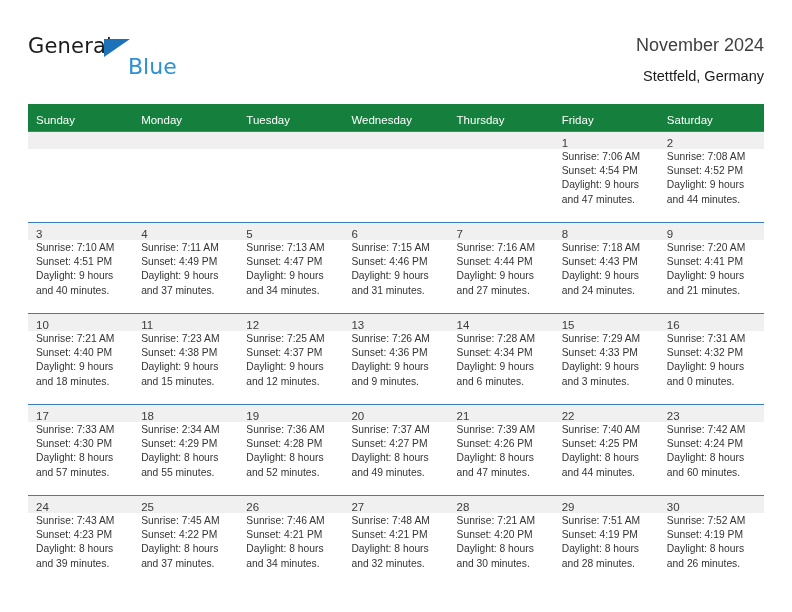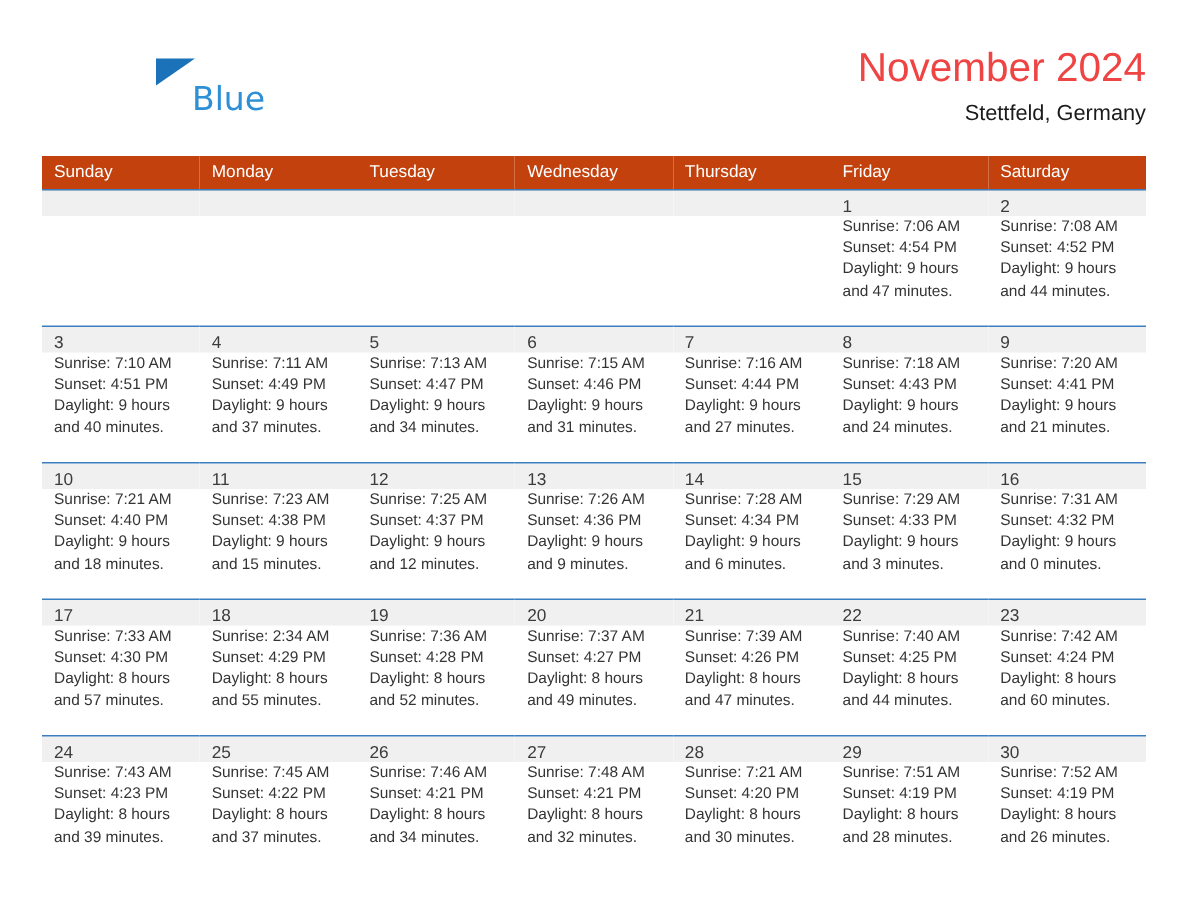--- a/index.html
+++ b/index.html
@@ -67,23 +67,23 @@
     line-height: 26px;
     margin-left: 40px;
   }
   .title-block {
     position: absolute;
     right: 0;
     top: 0;
     text-align: right;
   }
   .cal-title {
-    font-size: 27px;
+    font-size: 18px;
     font-weight: 400;
-    color: #ef4444;
+    color: #404040;
     line-height: 34px;
     white-space: nowrap;
   }
   .cal-subtitle {
     font-size: 14.5px;
     font-weight: 400;
     color: #1b1b1b;
     line-height: 22px;
     margin-top: 3px;
     white-space: nowrap;
@@ -95,26 +95,26 @@
     left: 28px;
     top: 104px;
     width: 736px;
   }
   table.cal {
     width: 736px;
     border-collapse: collapse;
     table-layout: fixed;
   }
   table.cal th {
-    background: #c2410c;
+    background: #15803d;
     color: #ffffff;
     font-size: 11.5px;
     font-weight: 400;
     text-align: left;
-    padding: 5px 0 5px 8px;
+    padding: 10px 0 5px 8px;
     height: 21px;
     box-sizing: border-box;
     border: none;
   }
   table.cal td {
     vertical-align: top;
     padding: 0;
     border-top: 1px solid #3a7ebf;
     height: 90px;
     background: #ffffff;
@@ -144,20 +144,21 @@
   }
 </style>
 </head>
 <body>
 
 <div class="page">
 
   <div class="header">
 
     <div class="logo">
+      <span class="logo-general">General</span>
       <span class="logo-tri"></span>
       <span class="logo-blue">Blue</span>
     </div>
 
     <div class="title-block">
       <div class="cal-title">November 2024</div>
       <div class="cal-subtitle">Stettfeld, Germany</div>
     </div>
 
   </div>

